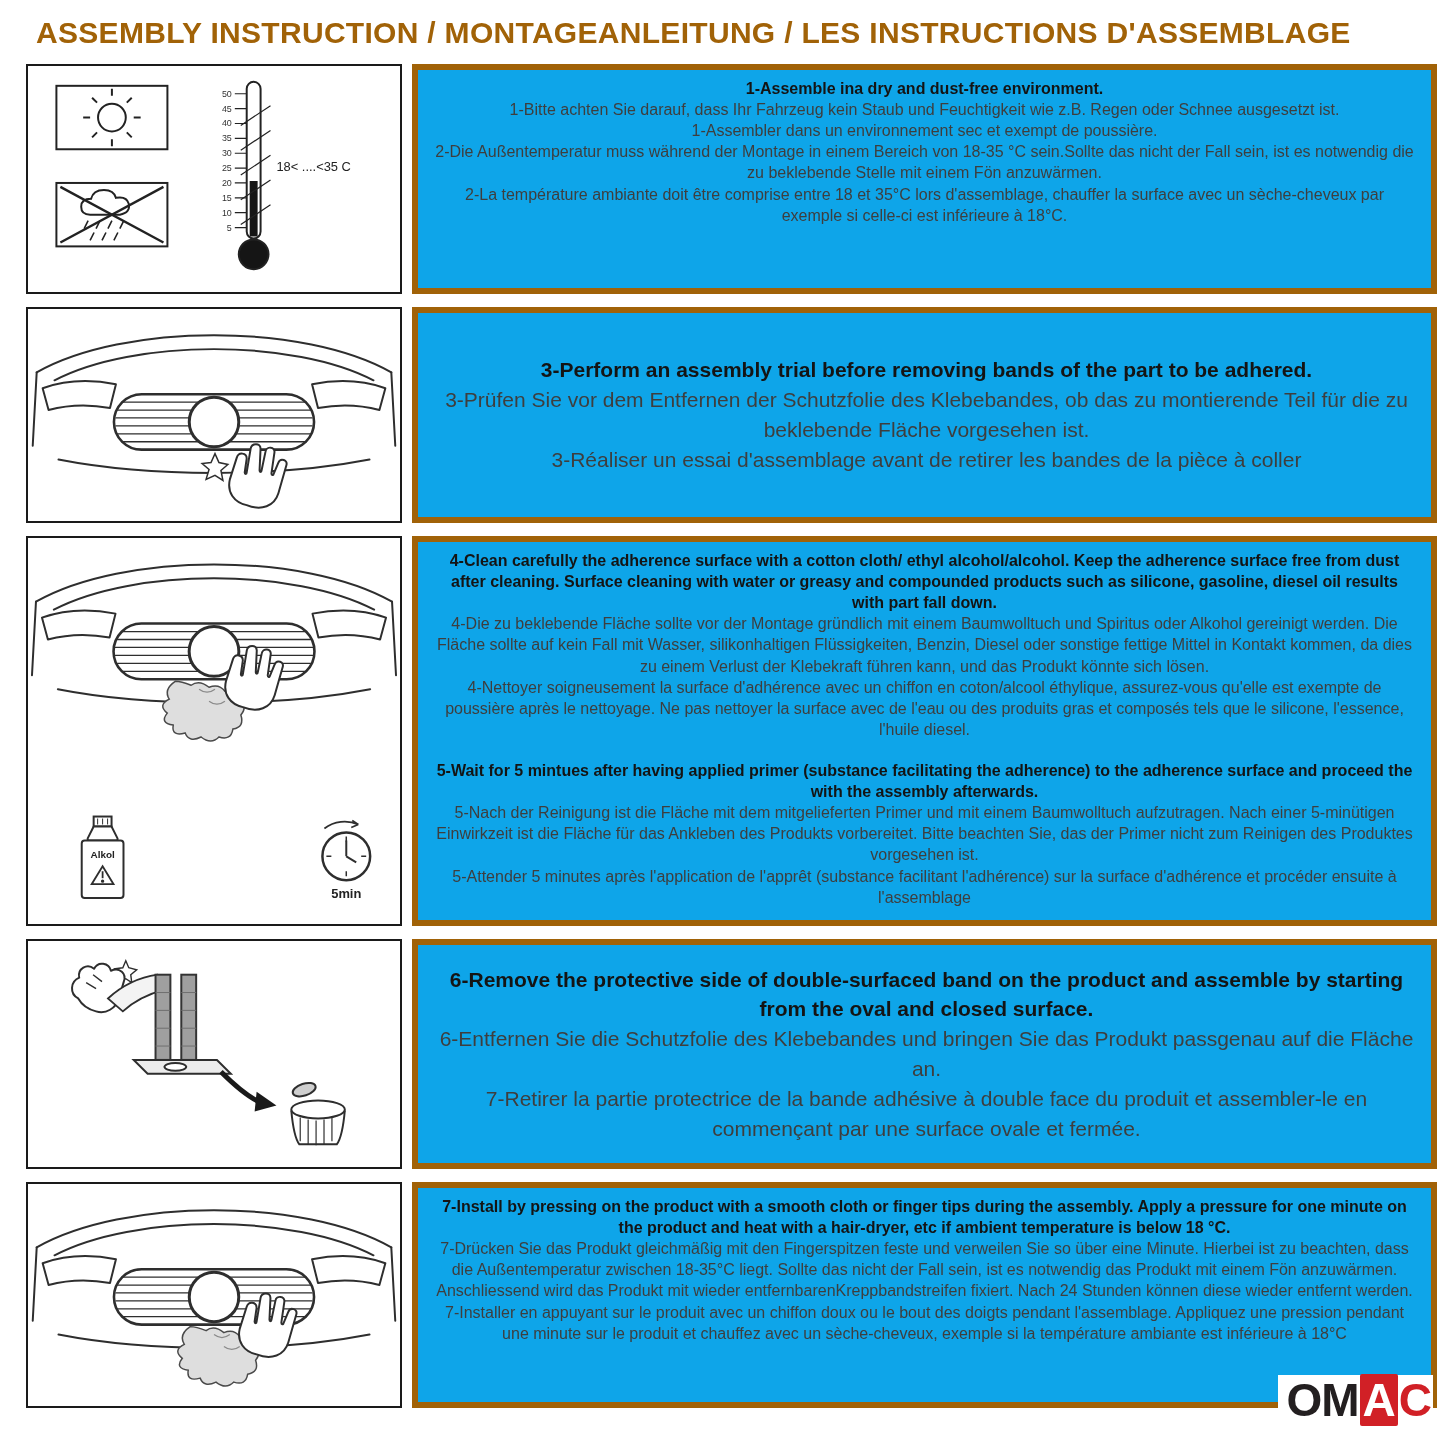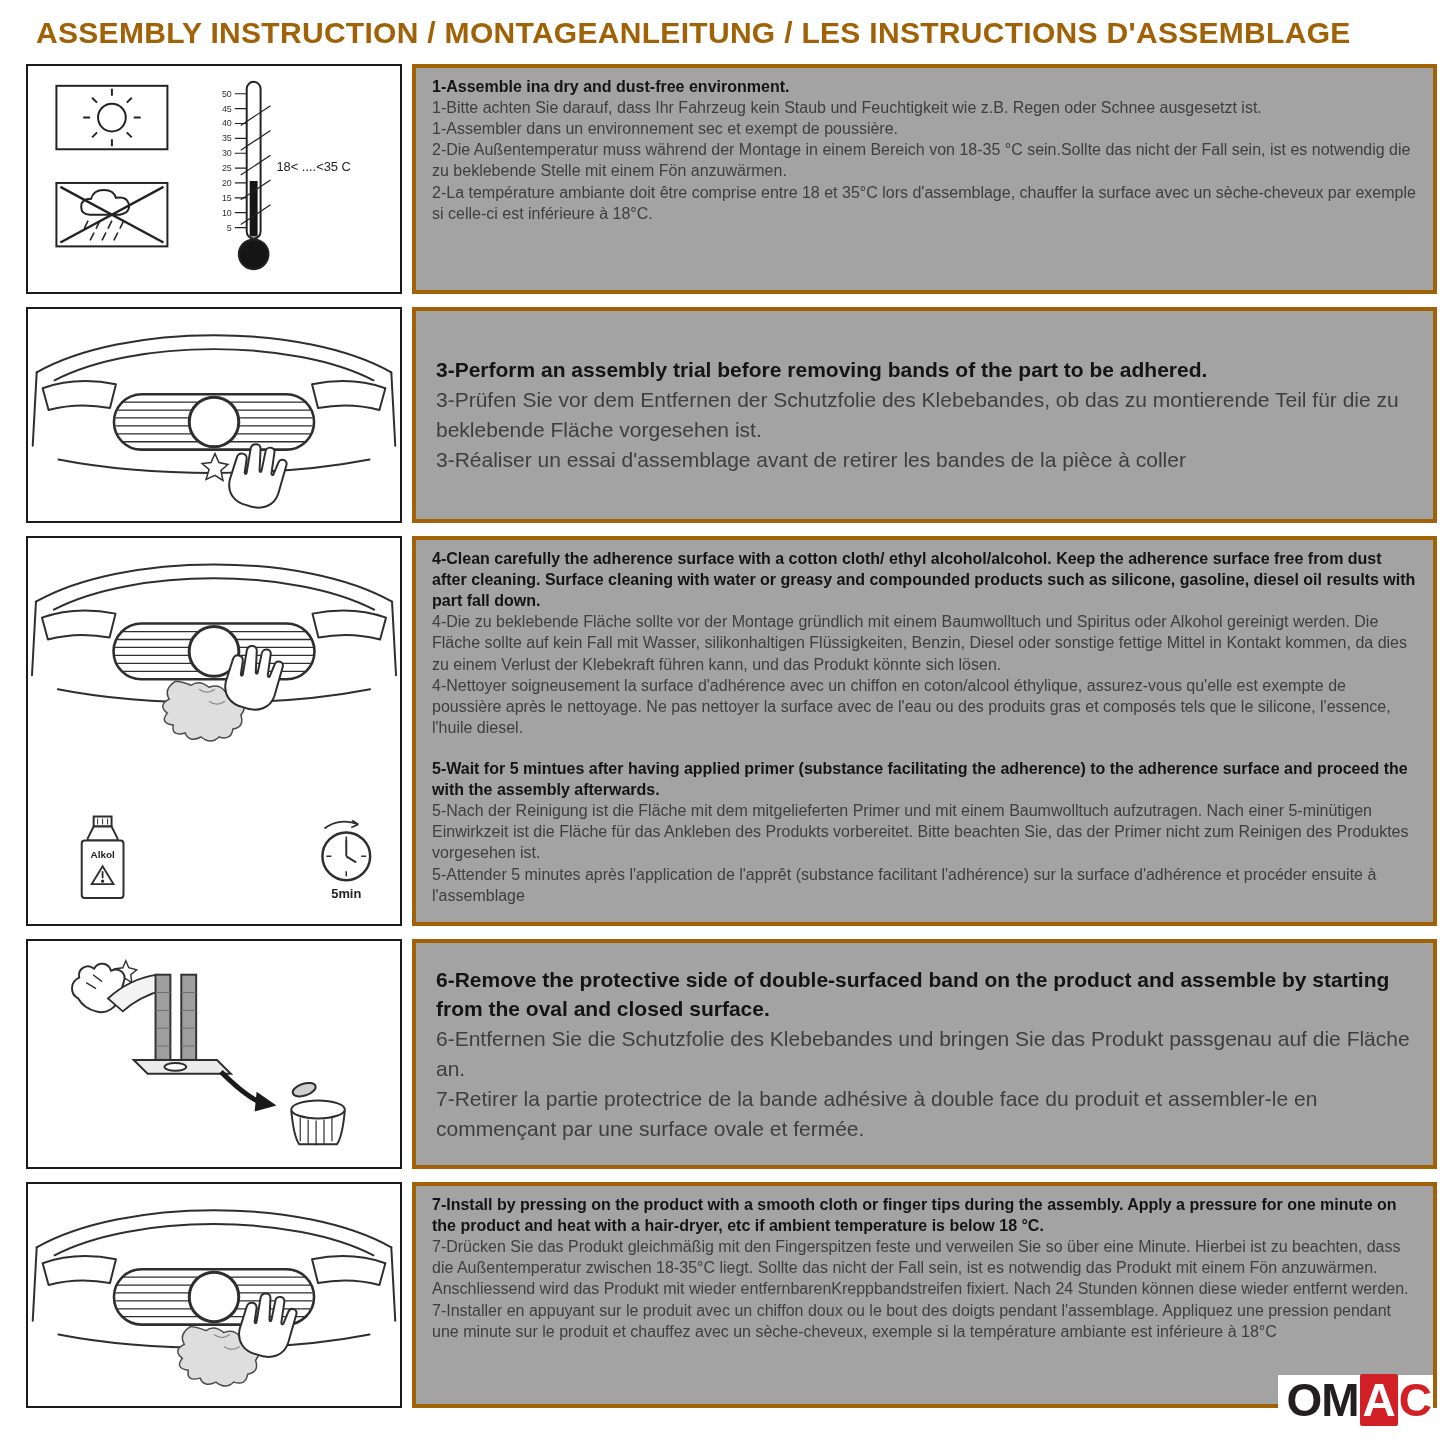--- a/index.html
+++ b/index.html
@@ -11,22 +11,22 @@
   h1.title{
     color:#a16207;font-size:30px;font-weight:bold;letter-spacing:.3px;
     margin:8px 0 14px 10px;white-space:nowrap;
   }
   .row{display:flex;gap:10px;margin-bottom:13px;align-items:stretch;}
   .illus-box{
     flex:0 0 372px;width:372px;border:2px solid #1a1a1a;background:#fff;
     display:flex;justify-content:center;overflow:hidden;
   }
   .text-box{
-    flex:1;border:4px solid #a16207;background:#a3a3a3;
-    padding:8px 16px 8px 16px;box-sizing:border-box;
+    flex:1;border:6px solid #a16207;background:#0ea5e9;
+    padding:8px 16px 8px 16px;box-sizing:border-box;text-align:center;
   }
   .row.big .text-box{display:flex;flex-direction:column;justify-content:center;padding-left:20px;}
   .r1{min-height:230px;} .r2{min-height:216px;} .r3{min-height:390px;}
   .r4{min-height:230px;border-radius:9px;} .r5{min-height:226px;}
   p{margin:0;}
   .en{font-weight:bold;color:#141414;font-size:16px;line-height:1.32;}
   .tr{font-weight:normal;color:#3e3e3e;font-size:16px;line-height:1.32;}
   .row.big .en{font-size:21px;line-height:1.42;}
   .row.big .tr{font-size:21px;line-height:1.42;}
   .block2{margin-top:20px;}

